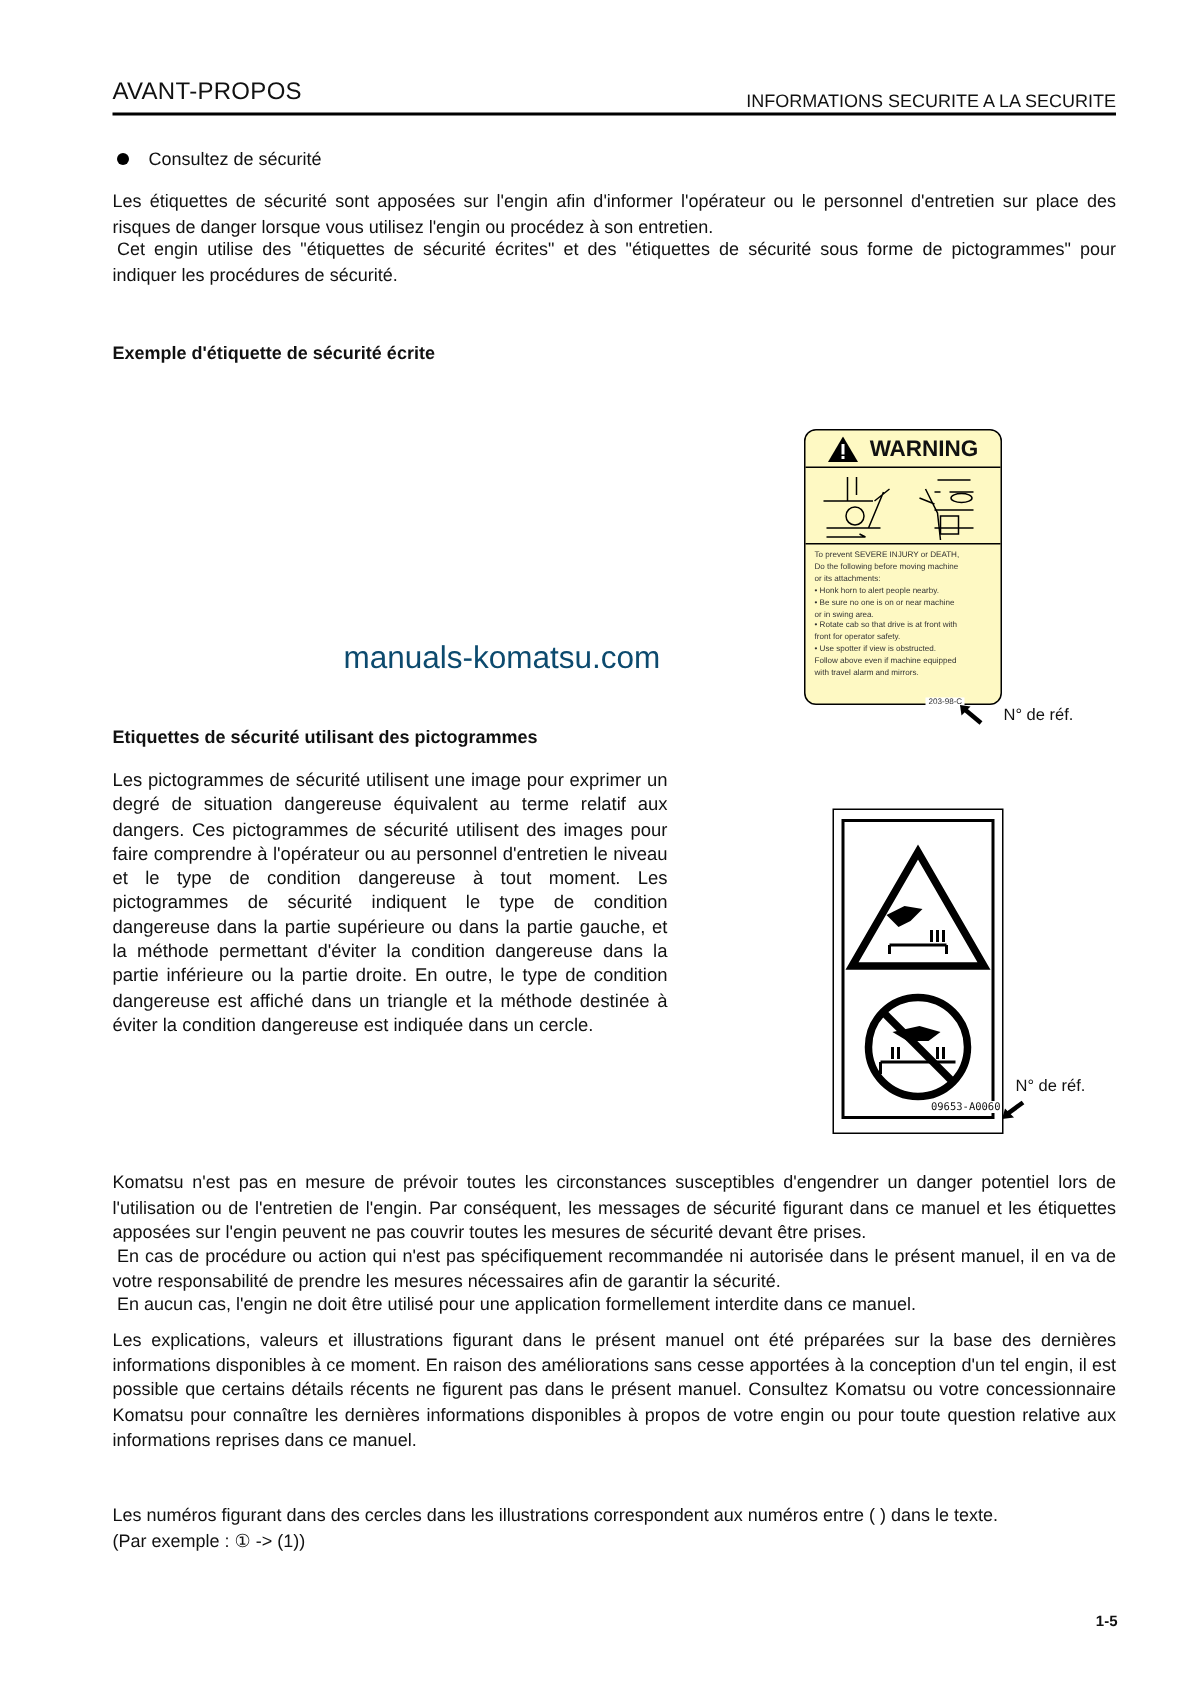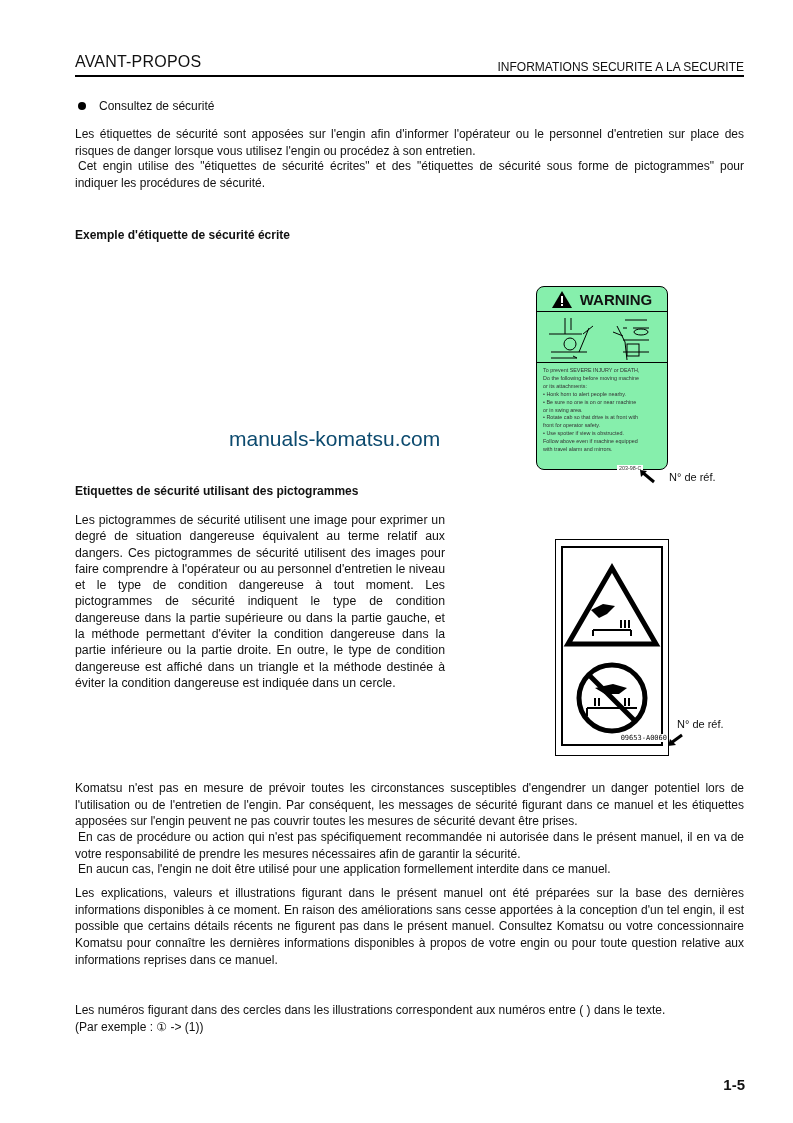--- a/index.html
+++ b/index.html
@@ -7,24 +7,24 @@
   .abs { position:absolute; }
   .hdr-left { left:75px; top:53px; font-size:16px; letter-spacing:0.2px; }
   .hdr-right { right:49px; top:60px; font-size:12px; }
   .hdr-rule { left:75px; top:75px; width:669px; height:2px; background:#000; }
   .bullet-row { left:78px; top:99px; font-size:12px; display:flex; align-items:center; }
   .bullet { width:8px; height:8px; border-radius:50%; background:#000; margin-right:13px; }
   .para { font-size:12px; line-height:16.7px; text-align:justify; }
   .bold-h { font-size:12px; font-weight:bold; }
   .watermark { left:229px; top:427px; font-size:21px; color:#0c4a6e; }
   .ref { font-size:11px; }
-  .label-box { border:1.5px solid #000; border-radius:8px; background:#86efac; }
+  .label-box { border:1.5px solid #000; border-radius:8px; background:#fef9c3; }
   .picto-box { border:1px solid #000; background:#fff; }
   .picto-inner { border:2px solid #000; }
-  .page-no { right:48px; top:1076px; font-size:15px; font-weight:bold; }
+  .page-no { right:48px; top:1076px; font-size:10px; font-weight:bold; }
   .tiny { font-size:5.4px; line-height:7.9px; color:#333; white-space:nowrap; }
 </style>
 </head>
 <body>
 
 <div class="abs hdr-left">AVANT-PROPOS</div>
 <div class="abs hdr-right">INFORMATIONS SECURITE A LA SECURITE</div>
 <div class="abs hdr-rule"></div>
 
 <div class="abs bullet-row">

